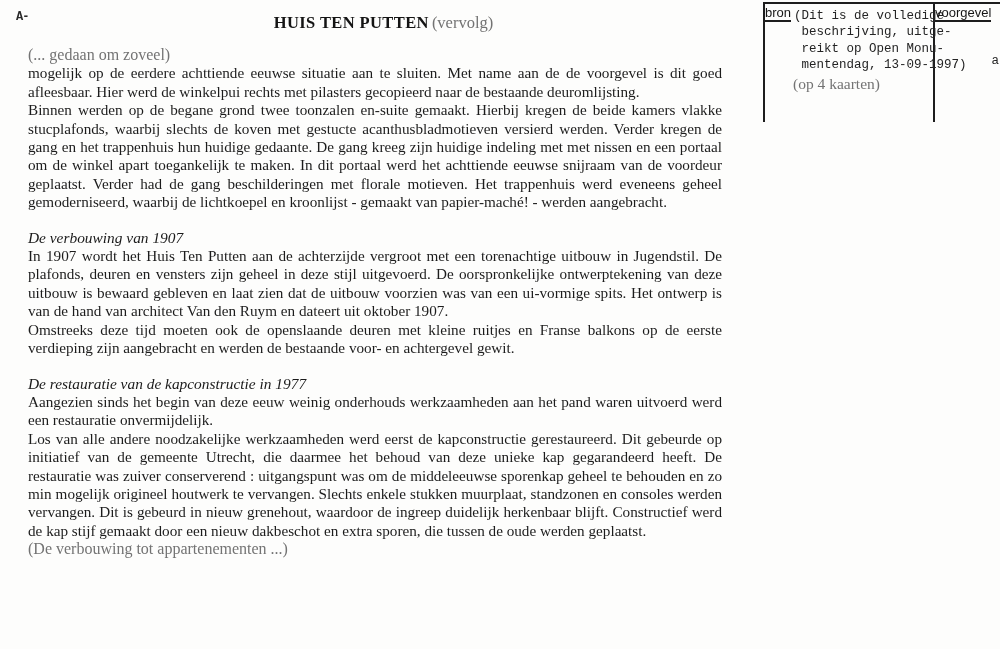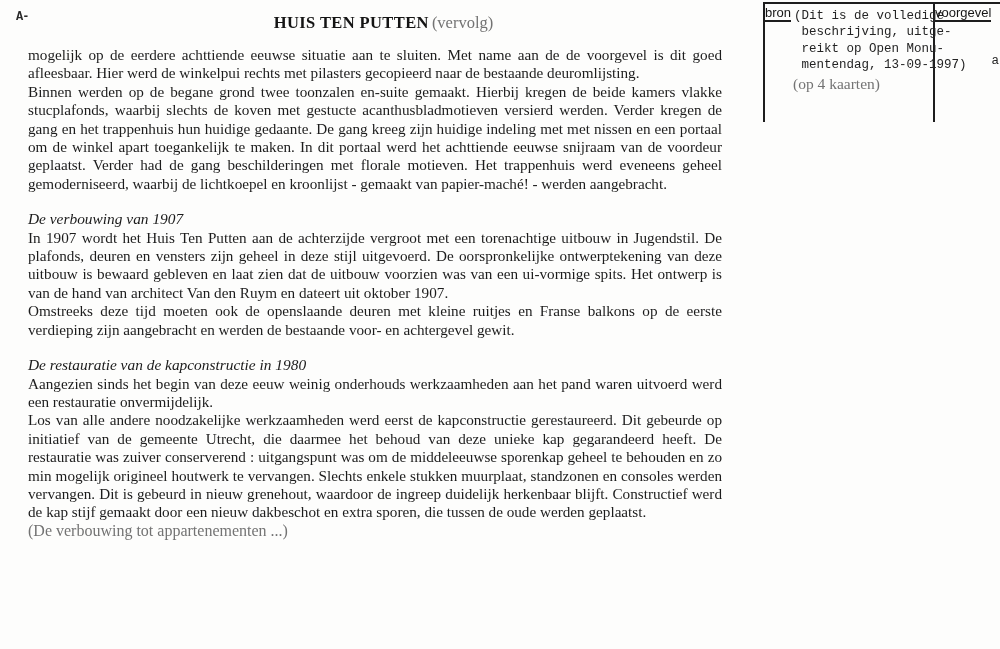--- a/index.html
+++ b/index.html
@@ -95,22 +95,23 @@
       <div class="rt-note green">(op 4 kaarten)</div>
     </div>
   </div>
   <div class="rt-col rt-right">
     <div class="rt-head">voorgevel</div>
     <div class="rt-code mono">ar0997</div>
   </div>
 </div>
 
 <div class="main">
+  <div class="annotation green">(... gedaan om zoveel)</div>
   <p>mogelijk op de eerdere achttiende eeuwse situatie aan te sluiten. Met name aan de de voorgevel is dit goed afleesbaar. Hier werd de winkelpui rechts met pilasters gecopieerd naar de bestaande deuromlijsting.</p>
   <p>Binnen werden op de begane grond twee toonzalen en-suite gemaakt. Hierbij kregen de beide kamers vlakke stucplafonds, waarbij slechts de koven met gestucte acanthusbladmotieven versierd werden. Verder kregen de gang en het trappenhuis hun huidige gedaante. De gang kreeg zijn huidige indeling met met nissen en een portaal om de winkel apart toegankelijk te maken. In dit portaal werd het achttiende eeuwse snijraam van de voordeur geplaatst. Verder had de gang beschilderingen met florale motieven. Het trappenhuis werd eveneens geheel gemoderniseerd, waarbij de lichtkoepel en kroonlijst - gemaakt van papier-maché! - werden aangebracht.</p>
   <h3 class="section-heading">De verbouwing van 1907</h3>
   <p>In 1907 wordt het Huis Ten Putten aan de achterzijde vergroot met een torenachtige uitbouw in Jugendstil. De plafonds, deuren en vensters zijn geheel in deze stijl uitgevoerd. De oorspronkelijke ontwerptekening van deze uitbouw is bewaard gebleven en laat zien dat de uitbouw voorzien was van een ui-vormige spits. Het ontwerp is van de hand van architect Van den Ruym en dateert uit oktober 1907.</p>
   <p>Omstreeks deze tijd moeten ook de openslaande deuren met kleine ruitjes en Franse balkons op de eerste verdieping zijn aangebracht en werden de bestaande voor- en achtergevel gewit.</p>
-  <h3 class="section-heading">De restauratie van de kapconstructie in 1980</h3>
+  <h3 class="section-heading">De restauratie van de kapconstructie in 1977</h3>
   <p>Aangezien sinds het begin van deze eeuw weinig onderhouds werkzaamheden aan het pand waren uitvoerd werd een restauratie onvermijdelijk.</p>
   <p>Los van alle andere noodzakelijke werkzaamheden werd eerst de kapconstructie gerestaureerd. Dit gebeurde op initiatief van de gemeente Utrecht, die daarmee het behoud van deze unieke kap gegarandeerd heeft. De restauratie was zuiver conserverend : uitgangspunt was om de middeleeuwse sporenkap geheel te behouden en zo min mogelijk origineel houtwerk te vervangen. Slechts enkele stukken muurplaat, standzonen en consoles werden vervangen. Dit is gebeurd in nieuw grenehout, waardoor de ingreep duidelijk herkenbaar blijft. Constructief werd de kap stijf gemaakt door een nieuw dakbeschot en extra sporen, die tussen de oude werden geplaatst.</p>
   <div class="annotation green">(De verbouwing tot appartenementen ...)</div>
 </div>
 
 </body></html>

